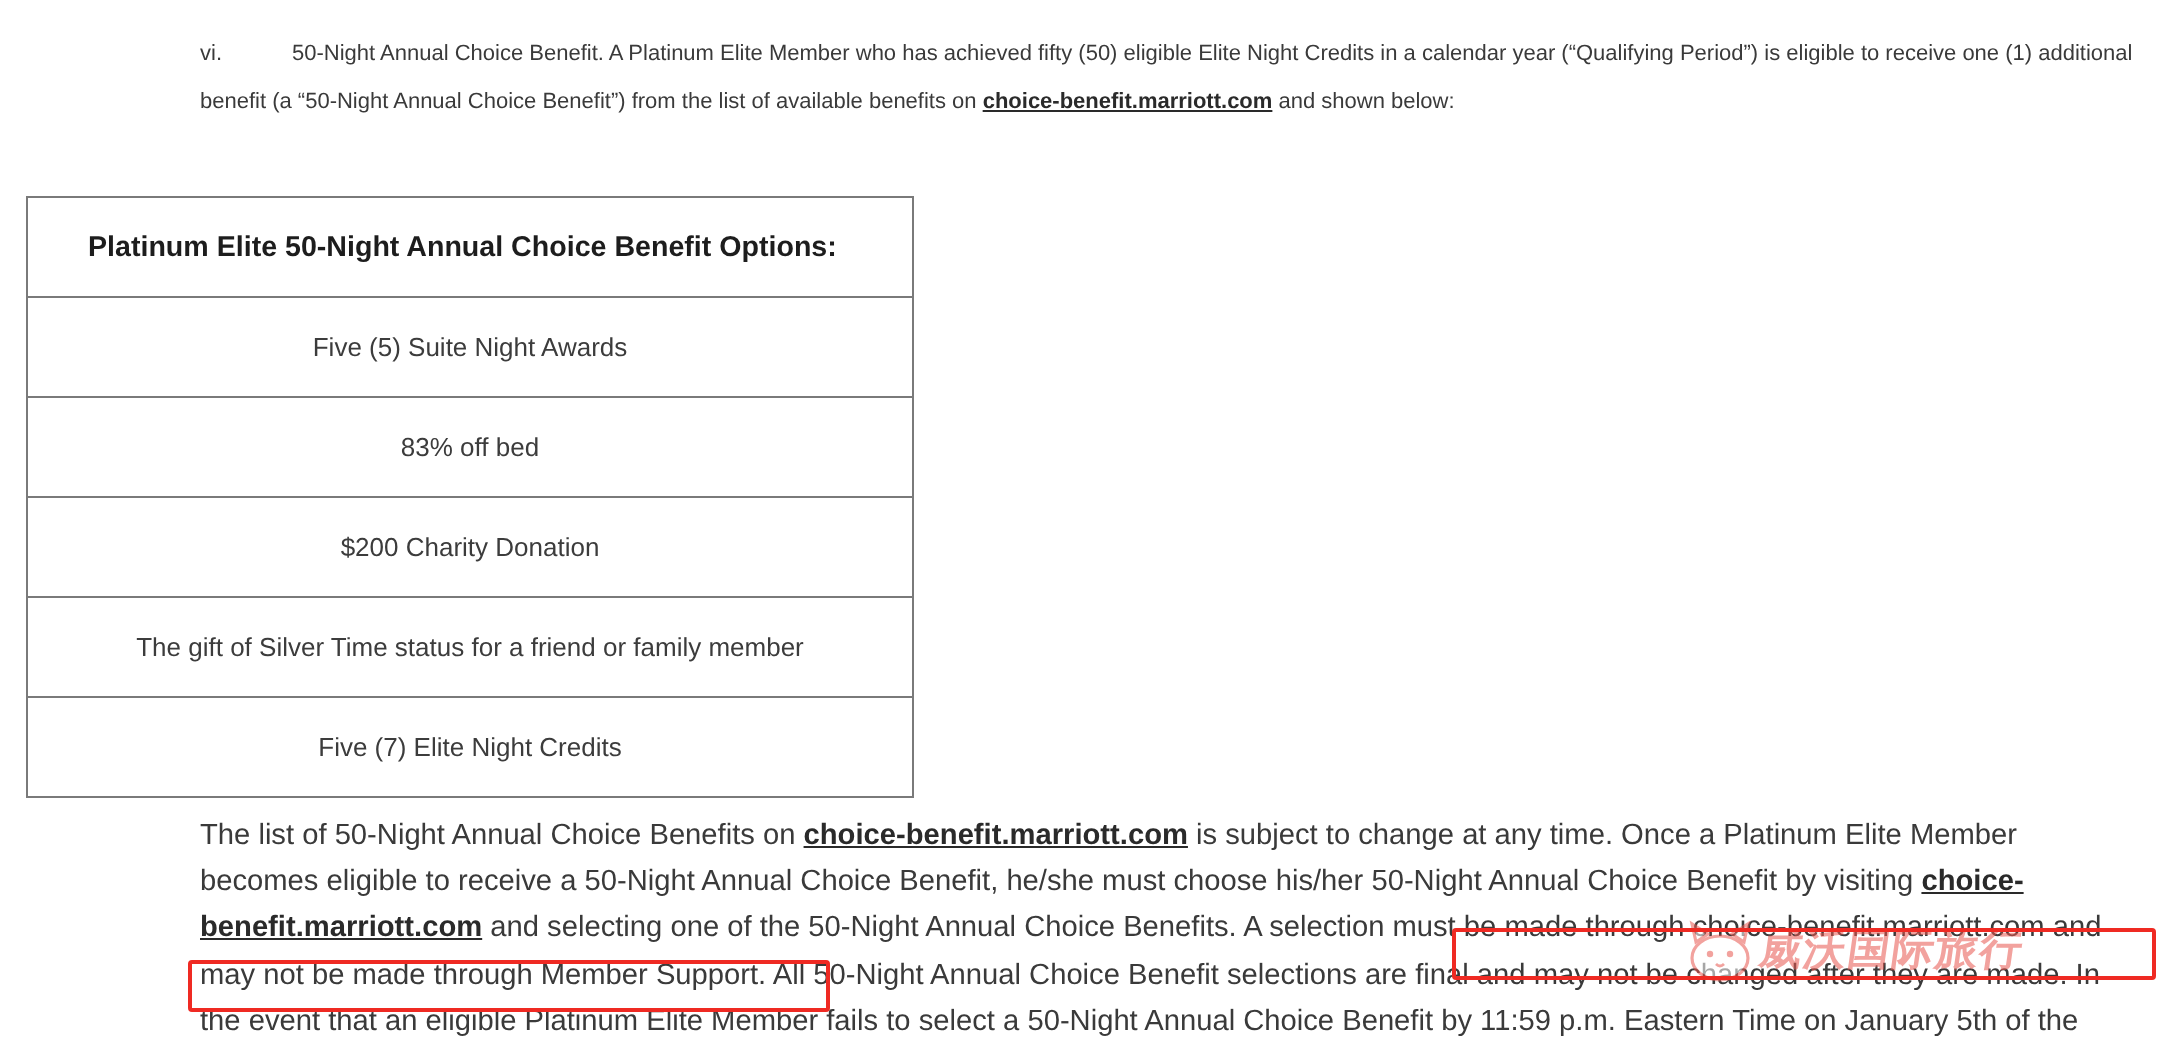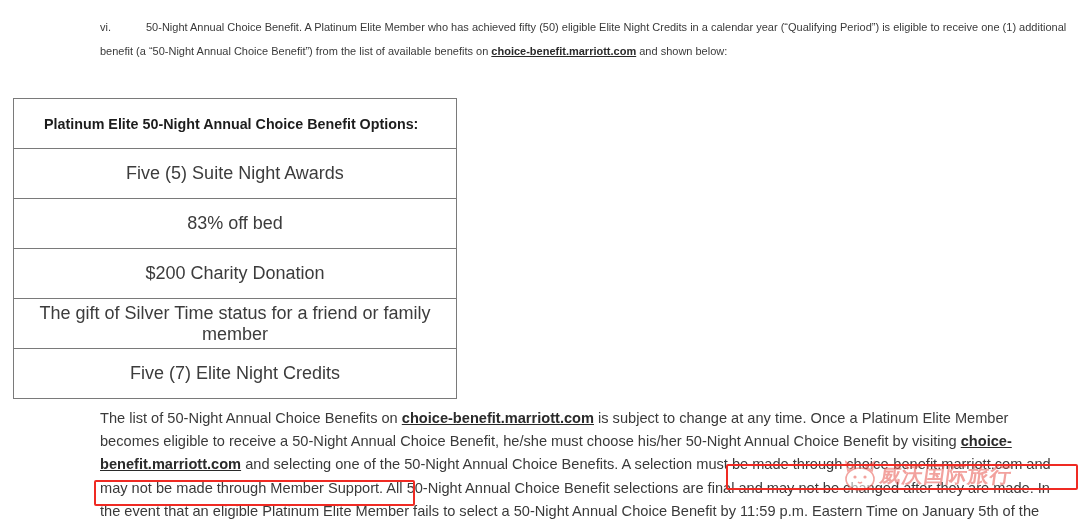--- a/index.html
+++ b/index.html
@@ -46,21 +46,21 @@
     width: 444px;
     border-collapse: collapse;
     table-layout: fixed;
     margin-top: 20px;
   }
   .options-table td {
     border: 1px solid #7a7a7a;
     height: 49px;
     text-align: center;
     vertical-align: middle;
-    font-size: 18px;
+    font-size: 13px;
     color: #3c3c3c;
     padding: 0 6px;
   }
   .options-table td.header-cell {
     font-weight: bold;
     text-align: left;
     padding-left: 30px;
     font-size: 14.3px;
     color: #1d1d1d;
   }

